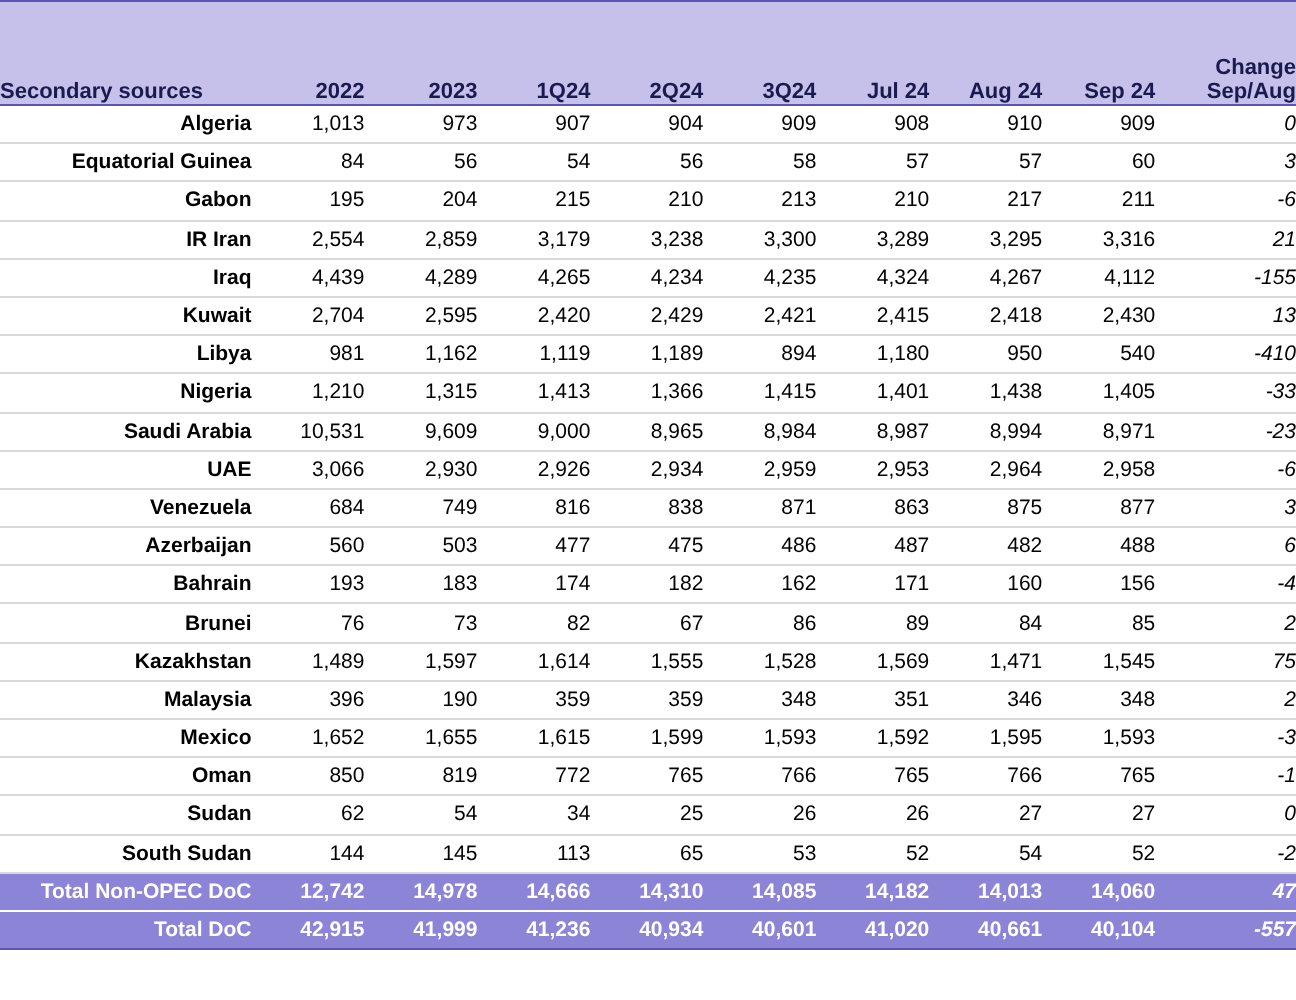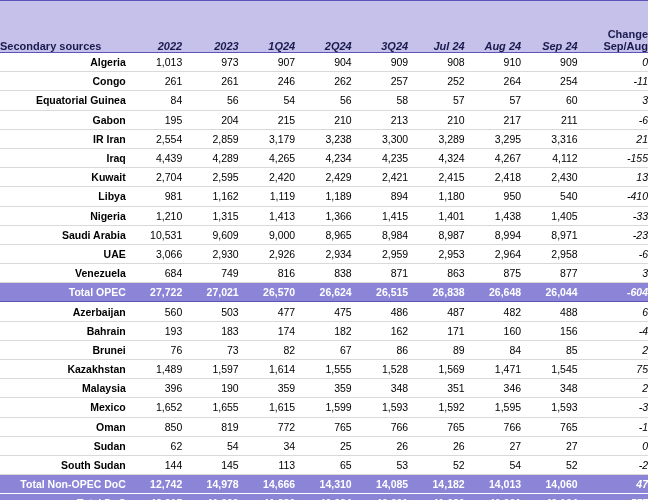--- a/index.html
+++ b/index.html
@@ -49,21 +49,20 @@
     padding: 2px 5px 3px 5px;
     box-sizing: border-box;
   }
   thead th.h-name {
     text-align: left;
     line-height: 11.5px;
     margin-left: 30px;
   }
   thead th.h-num {
     text-align: right;
-    font-style: italic;
   }
   thead th.h-gap {
     background: #c5c1ea;
   }
   thead th.h-chg {
     text-align: right;
     line-height: 11.5px;
   }
 
   tbody td {
@@ -142,33 +141,20 @@
           <td class="num">907</td>
           <td class="num">904</td>
           <td class="num">909</td>
           <td class="num">908</td>
           <td class="num">910</td>
           <td class="num">909</td>
           <td class="gap"></td>
           <td class="chg">0</td>
         </tr>
         <tr>
-          <td class="name">Congo</td>
-          <td class="num">261</td>
-          <td class="num">261</td>
-          <td class="num">246</td>
-          <td class="num">262</td>
-          <td class="num">257</td>
-          <td class="num">252</td>
-          <td class="num">264</td>
-          <td class="num">254</td>
-          <td class="gap"></td>
-          <td class="chg">-11</td>
-        </tr>
-        <tr>
           <td class="name">Equatorial Guinea</td>
           <td class="num">84</td>
           <td class="num">56</td>
           <td class="num">54</td>
           <td class="num">56</td>
           <td class="num">58</td>
           <td class="num">57</td>
           <td class="num">57</td>
           <td class="num">60</td>
           <td class="gap"></td>
@@ -283,33 +269,20 @@
           <td class="num">684</td>
           <td class="num">749</td>
           <td class="num">816</td>
           <td class="num">838</td>
           <td class="num">871</td>
           <td class="num">863</td>
           <td class="num">875</td>
           <td class="num">877</td>
           <td class="gap"></td>
           <td class="chg">3</td>
-        </tr>
-        <tr class="total-row last">
-          <td class="name">Total  OPEC</td>
-          <td class="num">27,722</td>
-          <td class="num">27,021</td>
-          <td class="num">26,570</td>
-          <td class="num">26,624</td>
-          <td class="num">26,515</td>
-          <td class="num">26,838</td>
-          <td class="num">26,648</td>
-          <td class="num">26,044</td>
-          <td class="gap"></td>
-          <td class="chg">-604</td>
         </tr>
         <tr>
           <td class="name">Azerbaijan</td>
           <td class="num">560</td>
           <td class="num">503</td>
           <td class="num">477</td>
           <td class="num">475</td>
           <td class="num">486</td>
           <td class="num">487</td>
           <td class="num">482</td>

